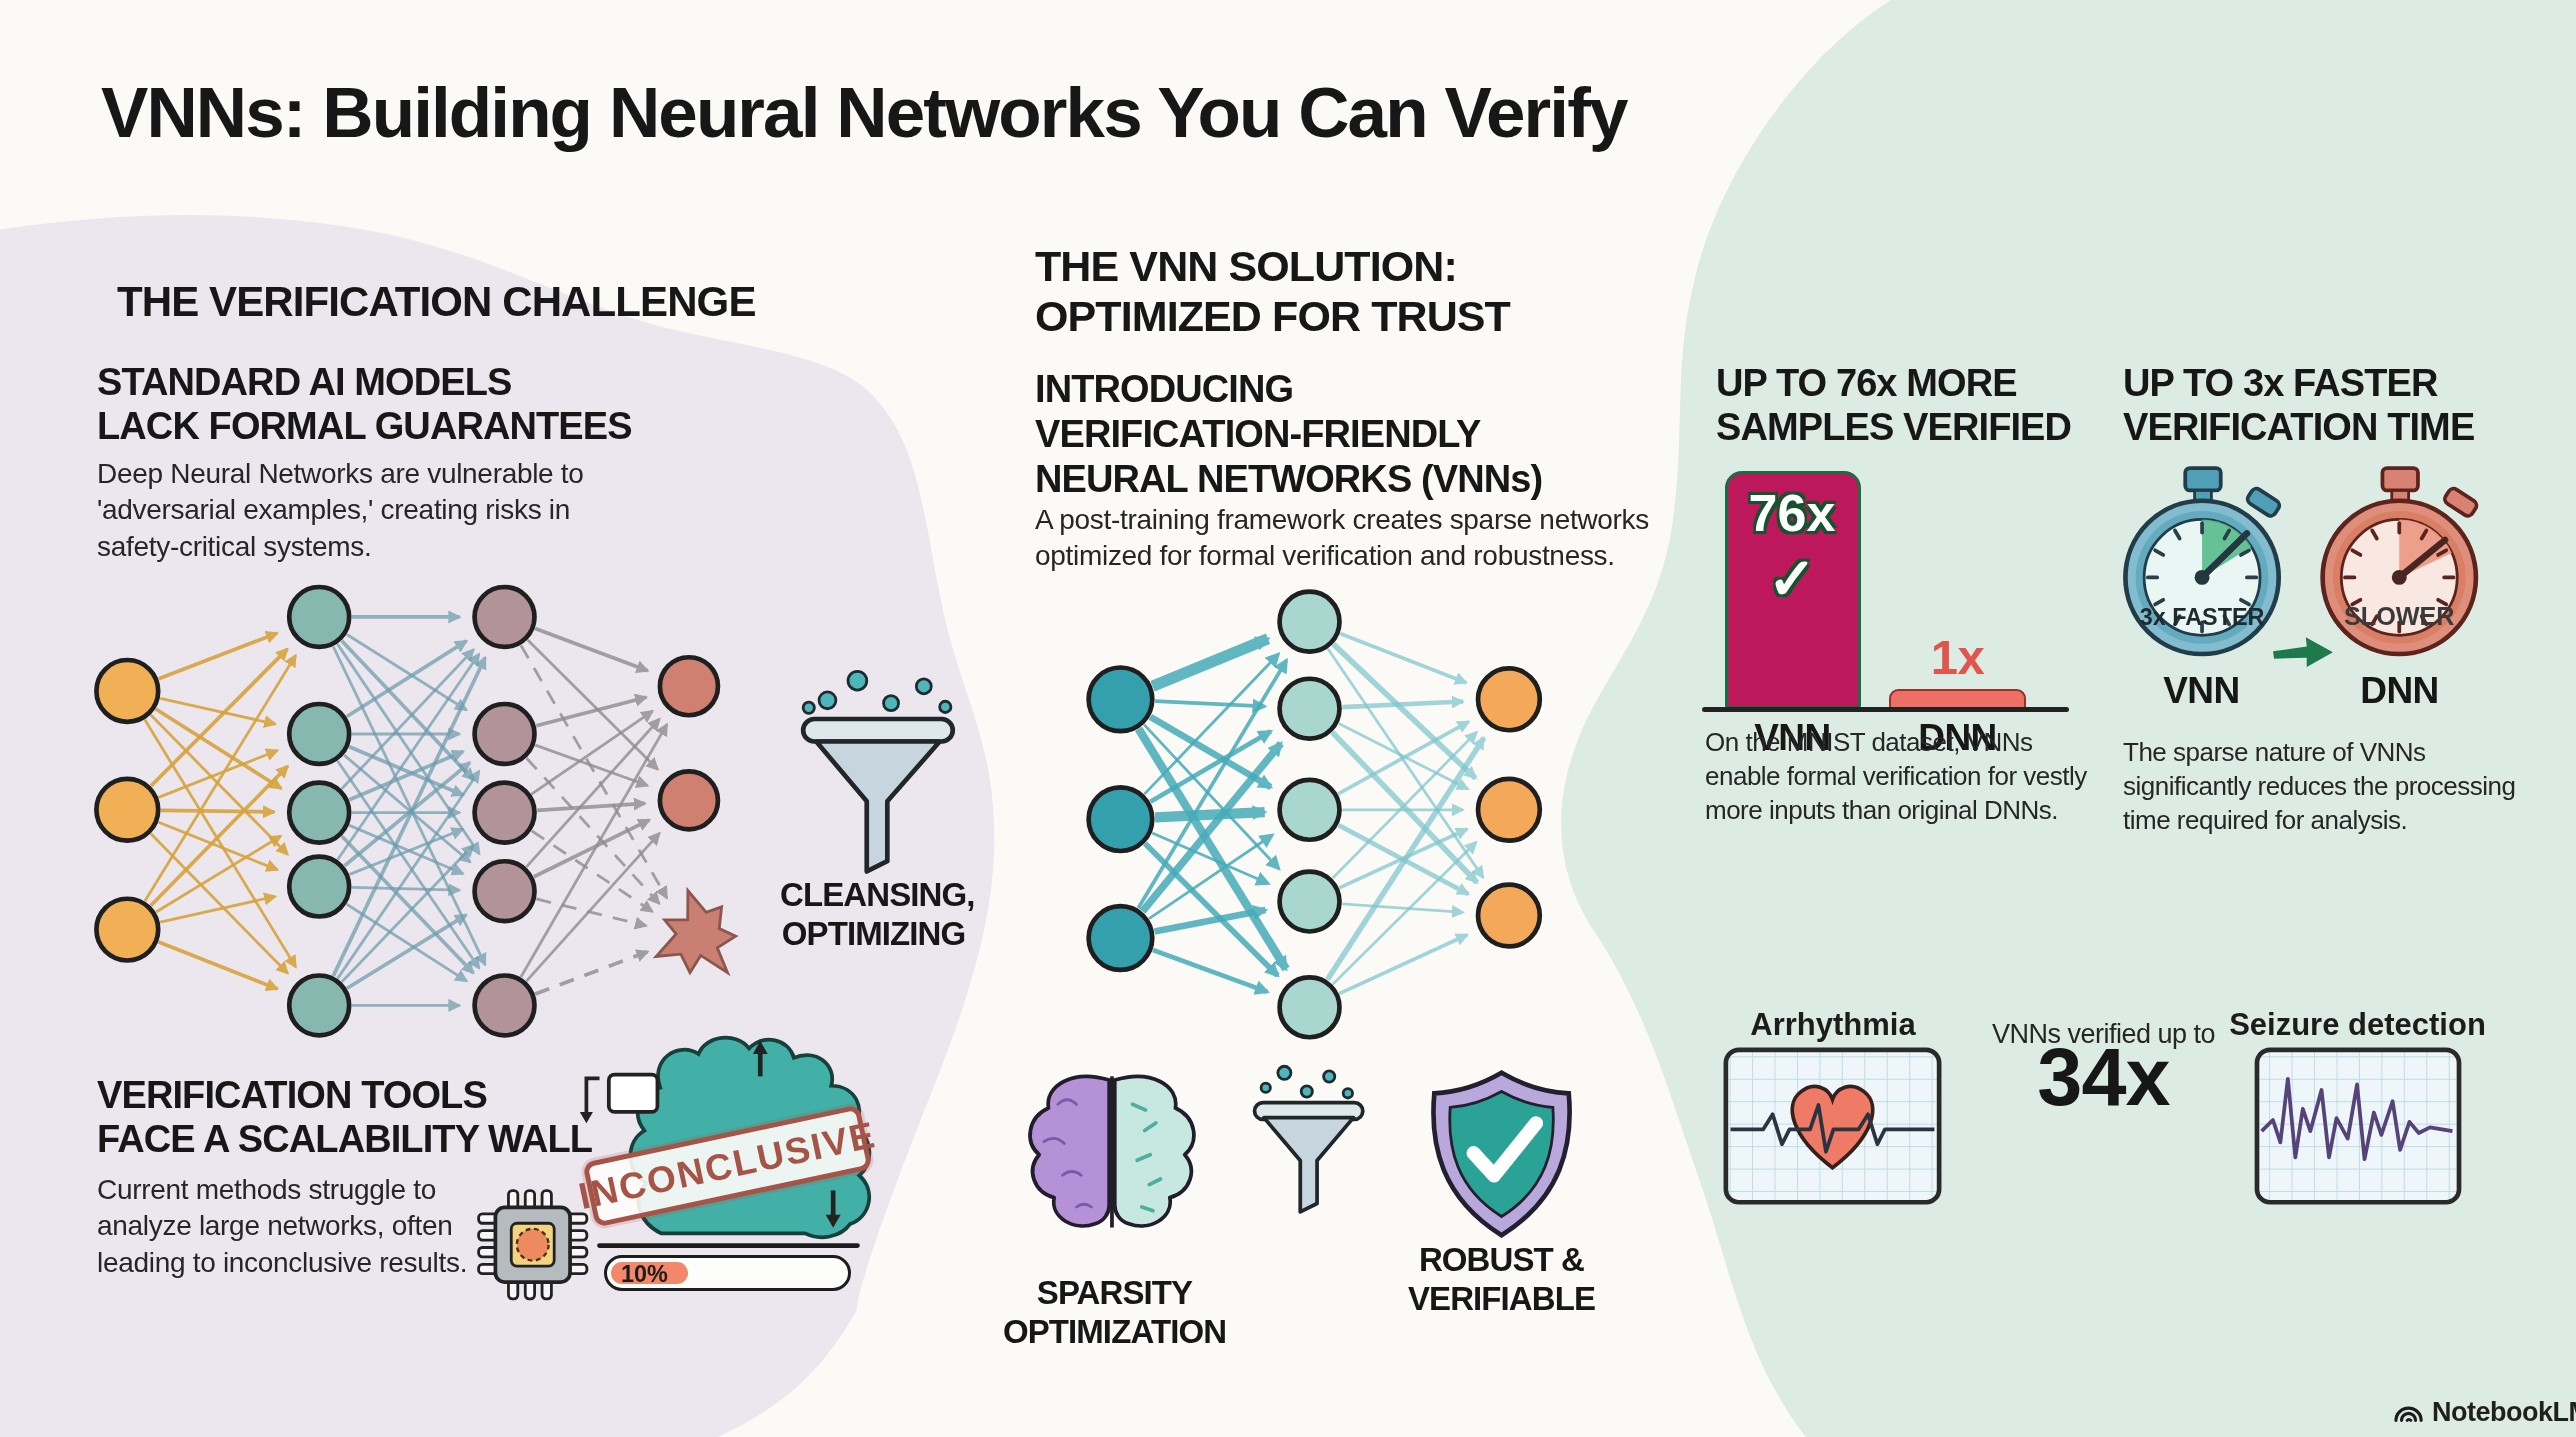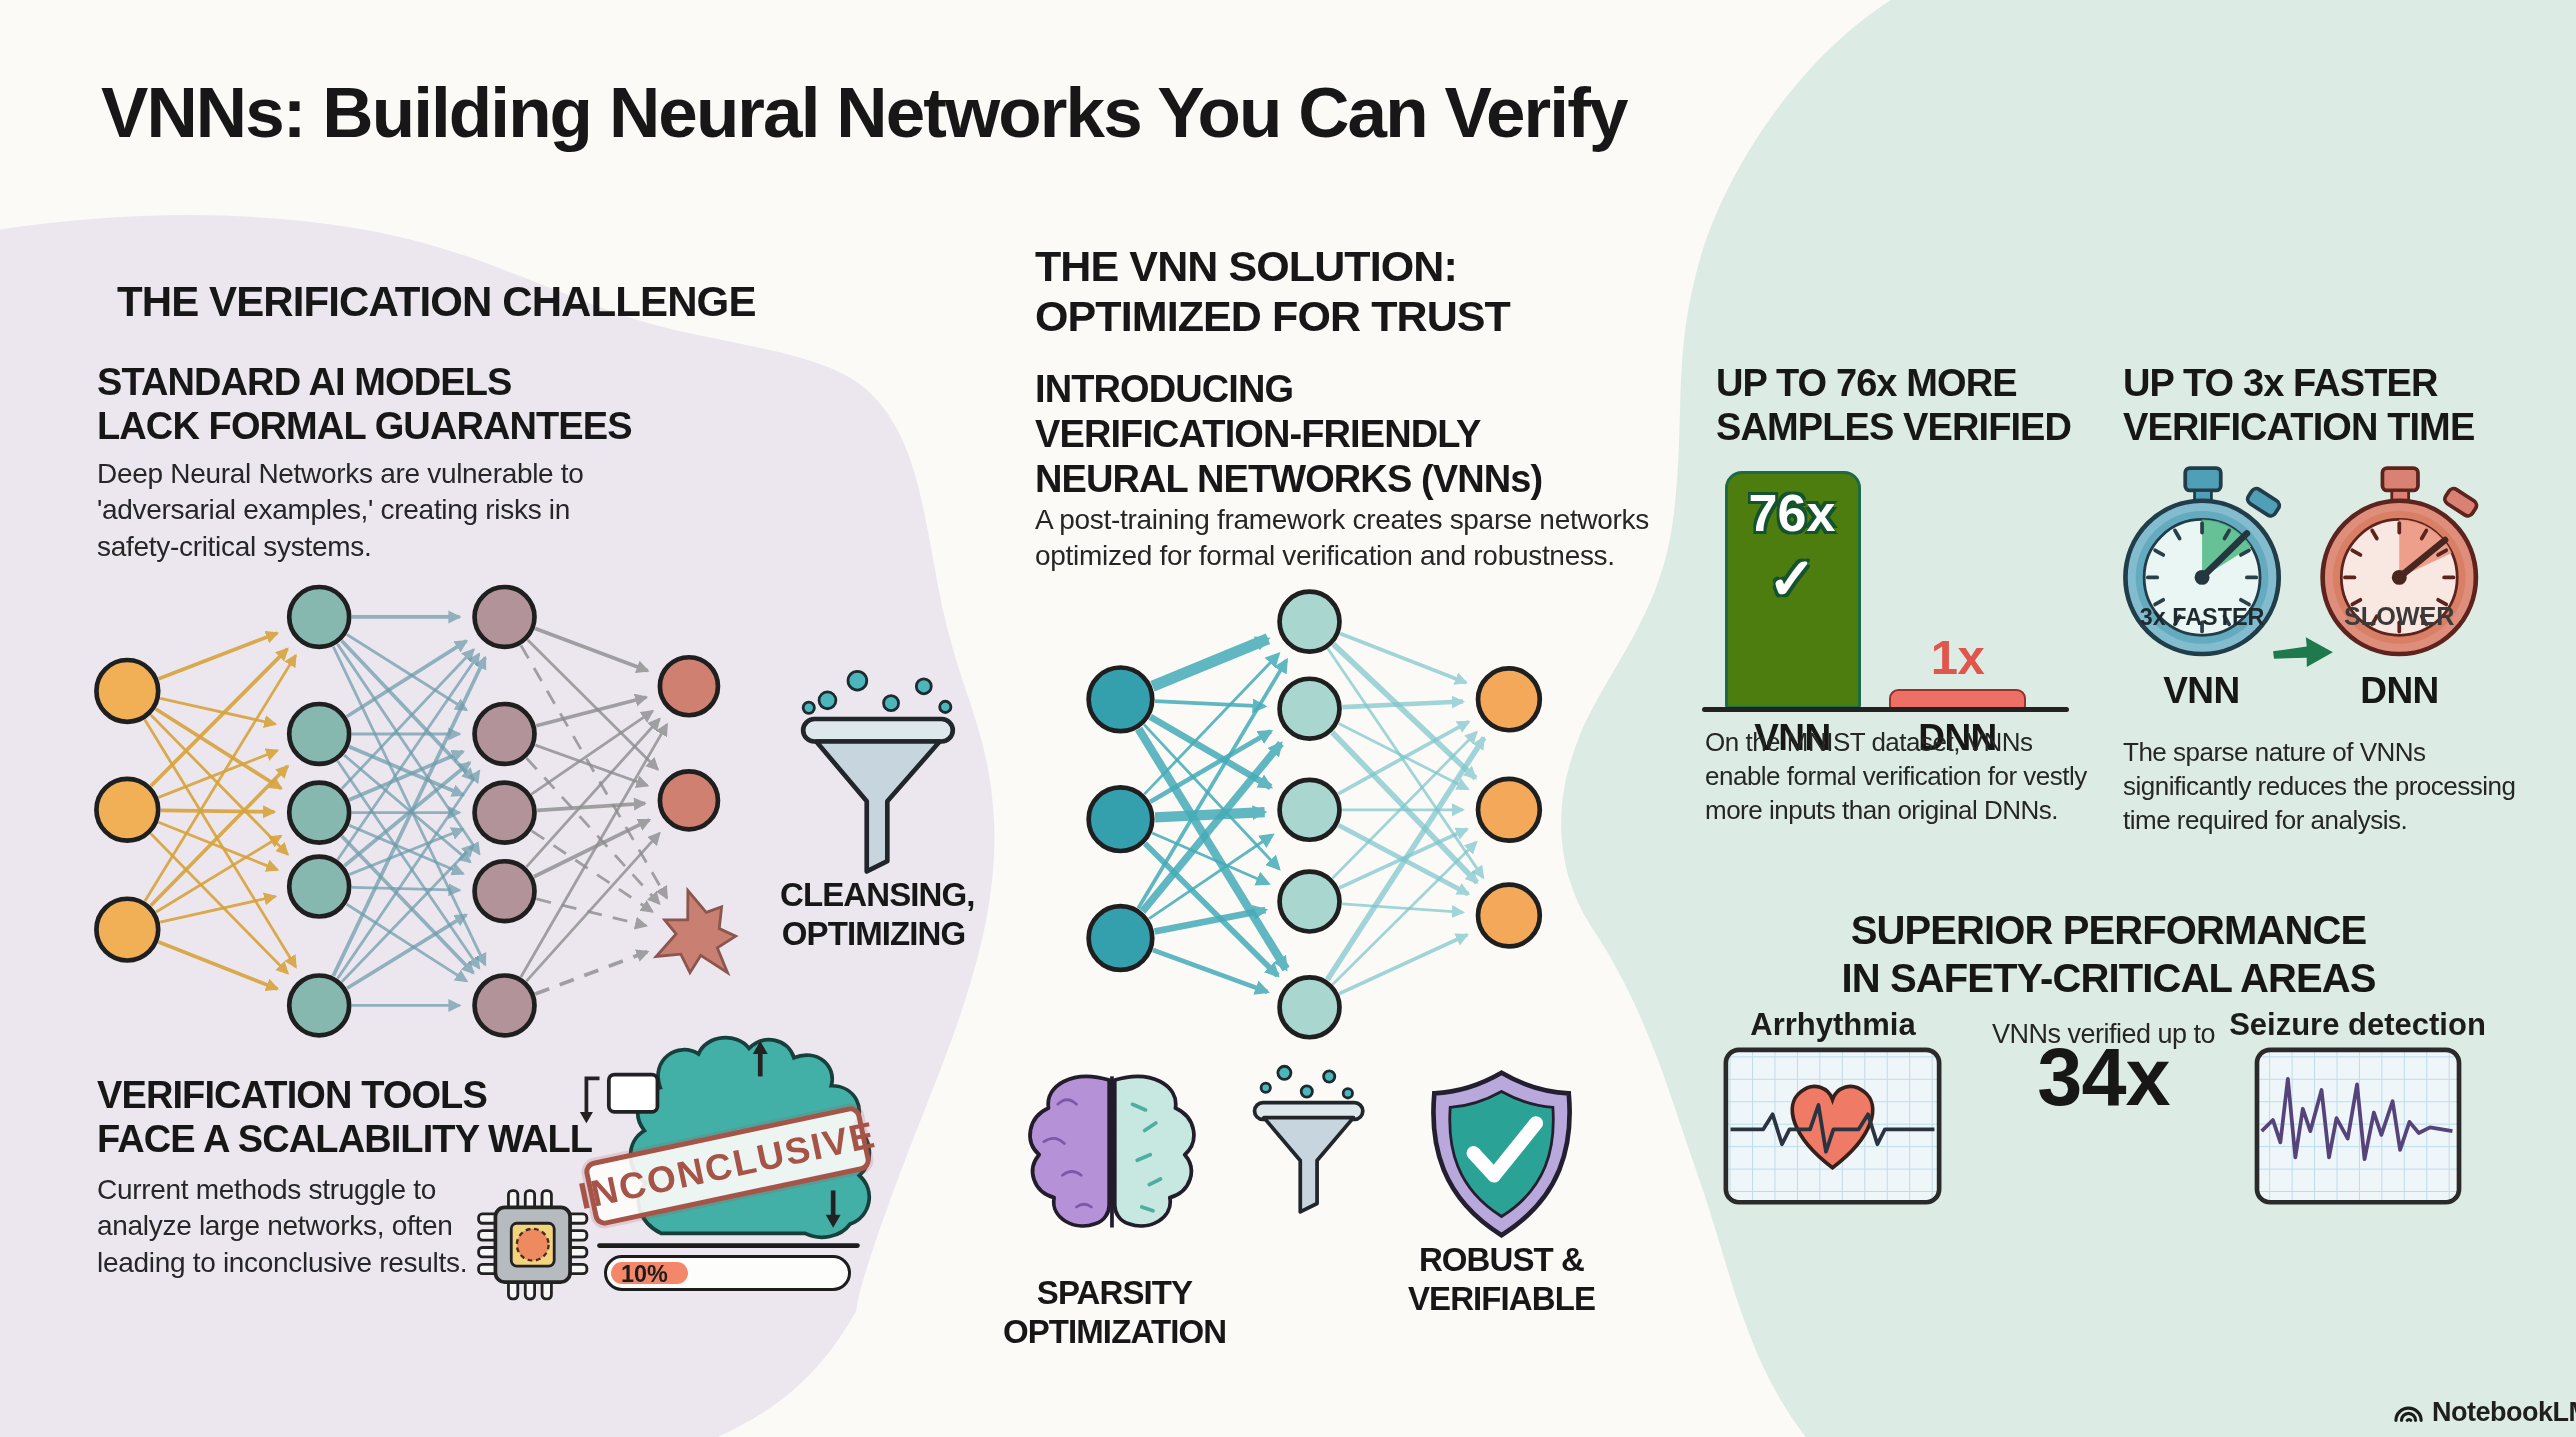--- a/index.html
+++ b/index.html
@@ -304,21 +304,21 @@
     <polyline points="1574,1232 1596,1256 1641,1200" fill="none" stroke="#ffffff" stroke-width="15" stroke-linecap="round" stroke-linejoin="round"></polyline>
   </svg>
 
   <div class="t hd ctr" style="left:1002px;top:1274px;width:225px;font-size:33px;line-height:1.18;">SPARSITY
 OPTIMIZATION</div>
   <div class="t hd ctr" style="left:1389px;top:1241px;width:225px;font-size:33px;line-height:1.18;">ROBUST &amp;
 VERIFIABLE</div>
 
   <div class="t hd" style="left:1716px;top:361px;font-size:38px;">UP TO 76x MORE
 SAMPLES VERIFIED</div>
-  <div class="bar" style="left: 1725px; top: 471px; width: 136px; height: 238px; border: 3.7px solid rgb(29, 107, 67); border-radius: 17px 17px 3.7px 3.7px; background: #4d7c0f;">
+  <div class="bar" style="left: 1725px; top: 471px; width: 136px; height: 238px; border: 3.7px solid rgb(29, 107, 67); border-radius: 17px 17px 3.7px 3.7px; background: #be185d;">
     <div class="t hd ctr outline-white" style="left:0;top:9.4px;width:128px;font-size:52px;letter-spacing:0;">76x</div>
     <div class="t ctr outline-white" style="left:0;top:71px;width:128px;font-size:58px;font-weight:800;">✓</div>
   </div>
   <div class="t barlabel" style="left: 1892px; top: 629px; width: 131px; font-size: 49px; color: rgb(224, 85, 76);">1x</div>
   <div class="bar" style="left: 1889px; top: 689px; width: 137px; height: 19.7px; border: 2.8px solid rgb(147, 51, 43); border-radius: 9.4px 9.4px 2.8px 2.8px; background: rgb(238, 111, 101);"></div>
   <div class="abs" style="left:1702px;top:707px;width:367px;height:4.7px;background:#222222;border-radius:2.8px;"></div>
   <div class="t barlabel" style="left:1727px;top:717px;width:131px;font-size:37px;">VNN</div>
   <div class="t barlabel" style="left:1892px;top:717px;width:131px;font-size:37px;">DNN</div>
   <div class="t cap" style="left:1705px;top:726px;font-size:26px;">On the MNIST dataset, VNNs
 enable formal verification for vestly
@@ -386,22 +386,20 @@
       <text x="2563" y="668" text-anchor="middle" font-size="27" font-weight="800" fill="#3a3a3a" font-family="Liberation Sans, sans-serif">SLOWER</text>
     </g>
     <polygon points="2428,696 2464,691 2463,681 2492,697 2464,713 2464,703 2429,704" fill="#1e7a4d"></polygon>
   </svg>
   <div class="t barlabel" style="left:2136px;top:670px;width:131px;font-size:37px;">VNN</div>
   <div class="t barlabel" style="left:2334px;top:670px;width:131px;font-size:37px;">DNN</div>
   <div class="t cap" style="left:2123px;top:736px;font-size:26px;">The sparse nature of VNNs
 significantly reduces the processing
 time required for analysis.</div>
 
-  <div class="t hd ctr" style="left:1781px;top:906px;width:655px;font-size:40px;line-height:1.2;">SUPERIOR PERFORMANCE
-IN SAFETY-CRITICAL AREAS</div>
   <div class="t ctr" style="left:1737px;top:1007px;width:192px;font-size:31px;font-weight:700;">Arrhythmia</div>
   <div class="t ctr" style="left:2222px;top:1007px;width:271px;font-size:31px;font-weight:700;">Seizure detection</div>
 
   <svg class="abs" style="left:1723px;top:1047px;" width="219" height="159" viewBox="1841 1118 234 170">
     <defs>
       <pattern id="grid1" width="24" height="24" patternUnits="userSpaceOnUse">
         <path d="M24,0 H0 V24" fill="none" stroke="#bddbe8" stroke-width="2"></path>
       </pattern>
     </defs>
     <rect x="1844" y="1121" width="228" height="163" rx="14" fill="#eef6fa"></rect>

